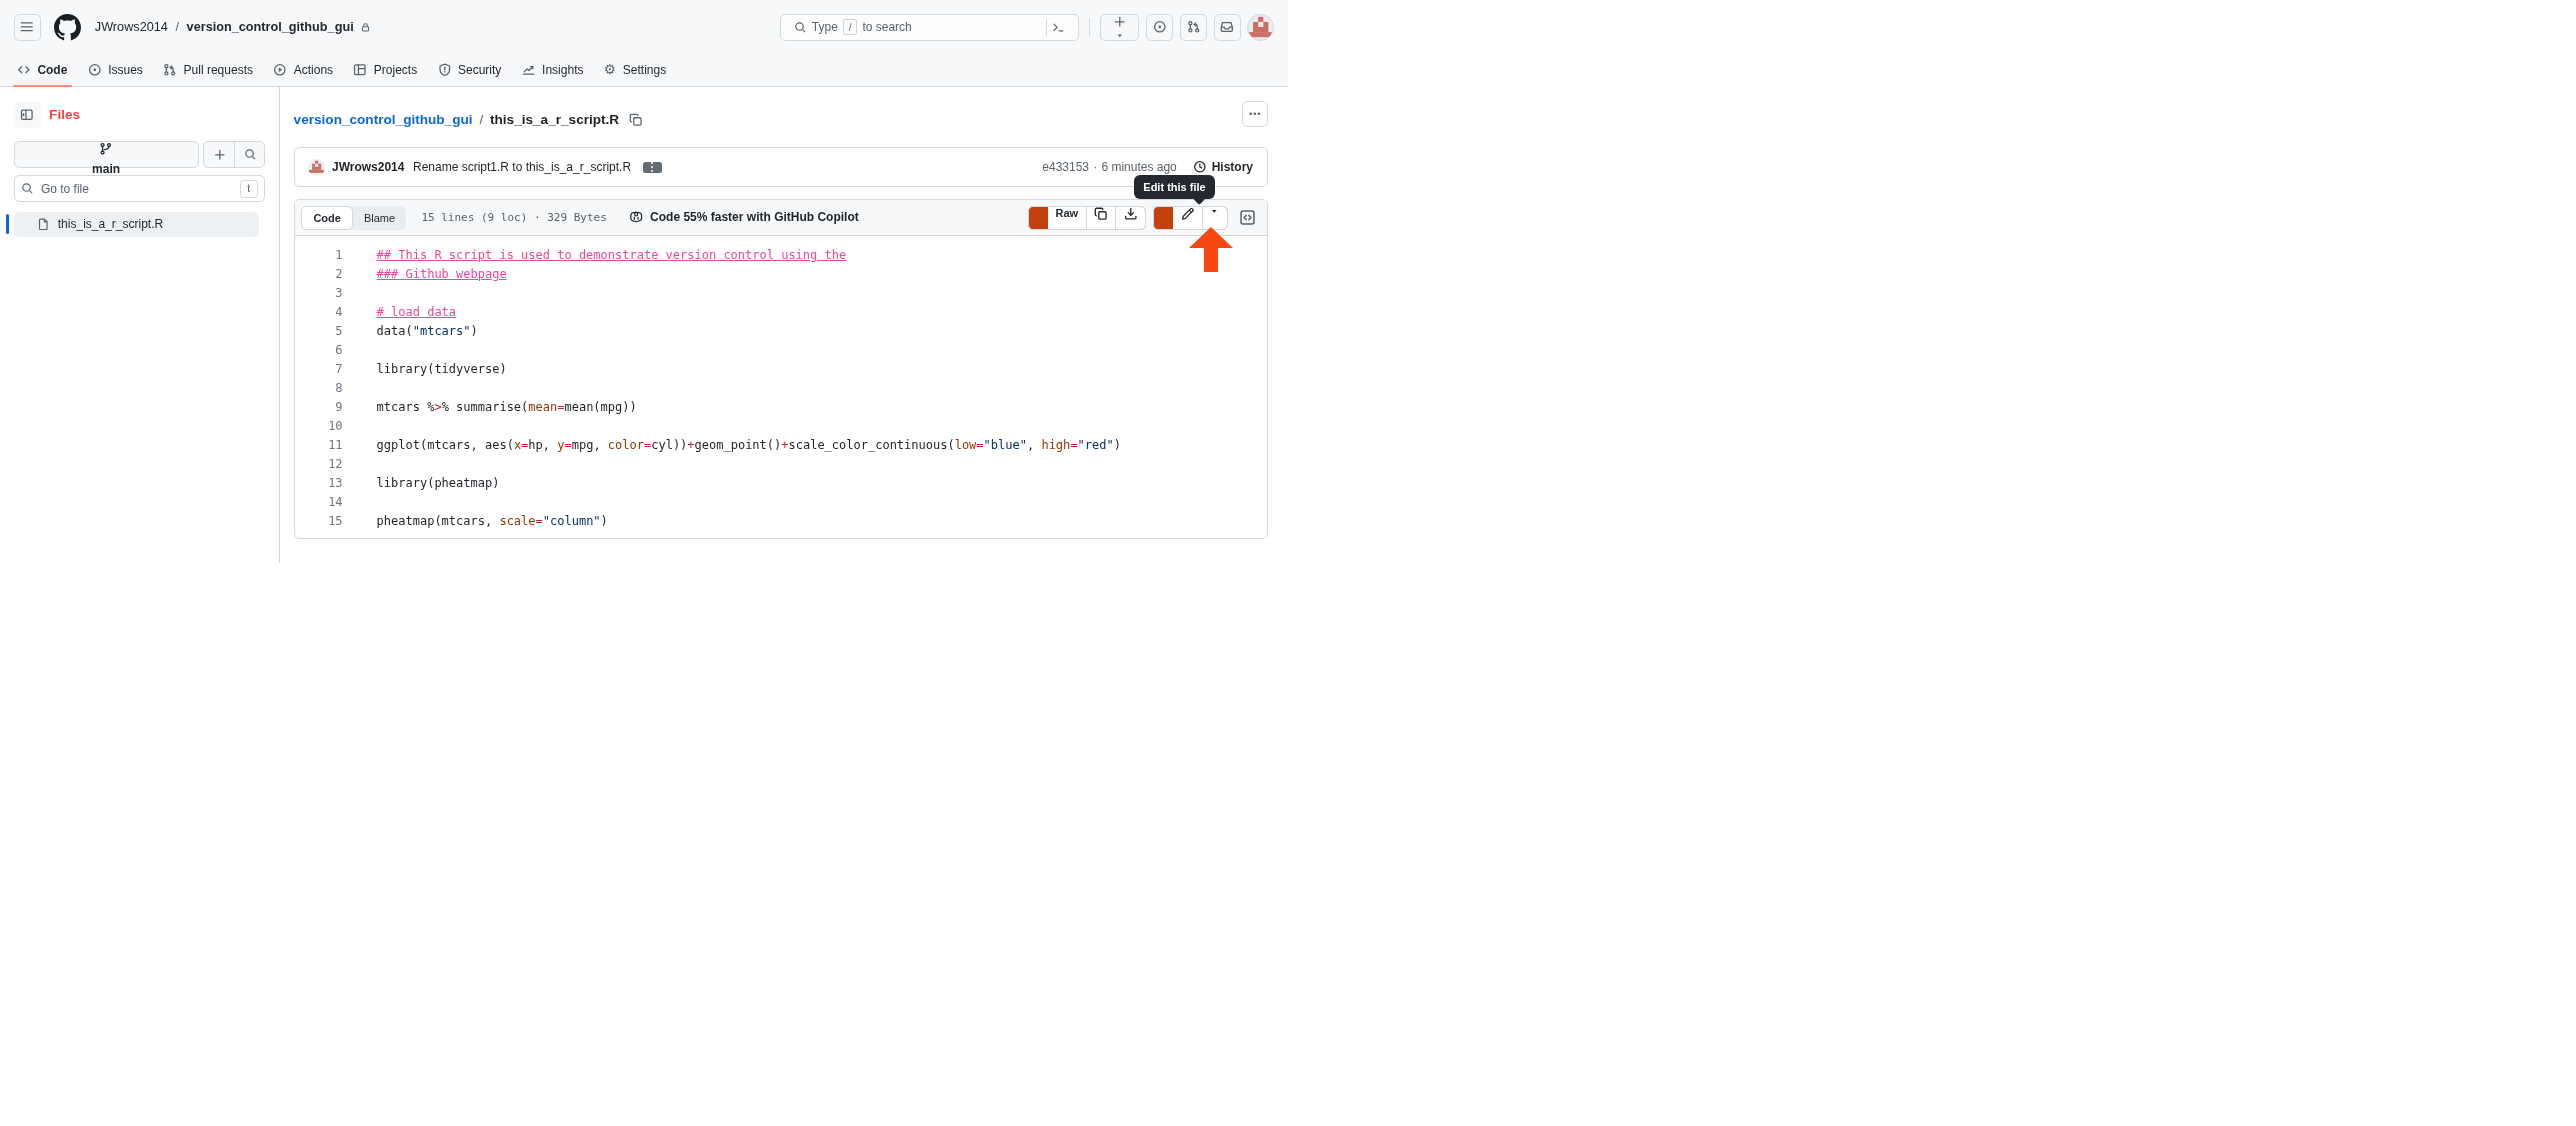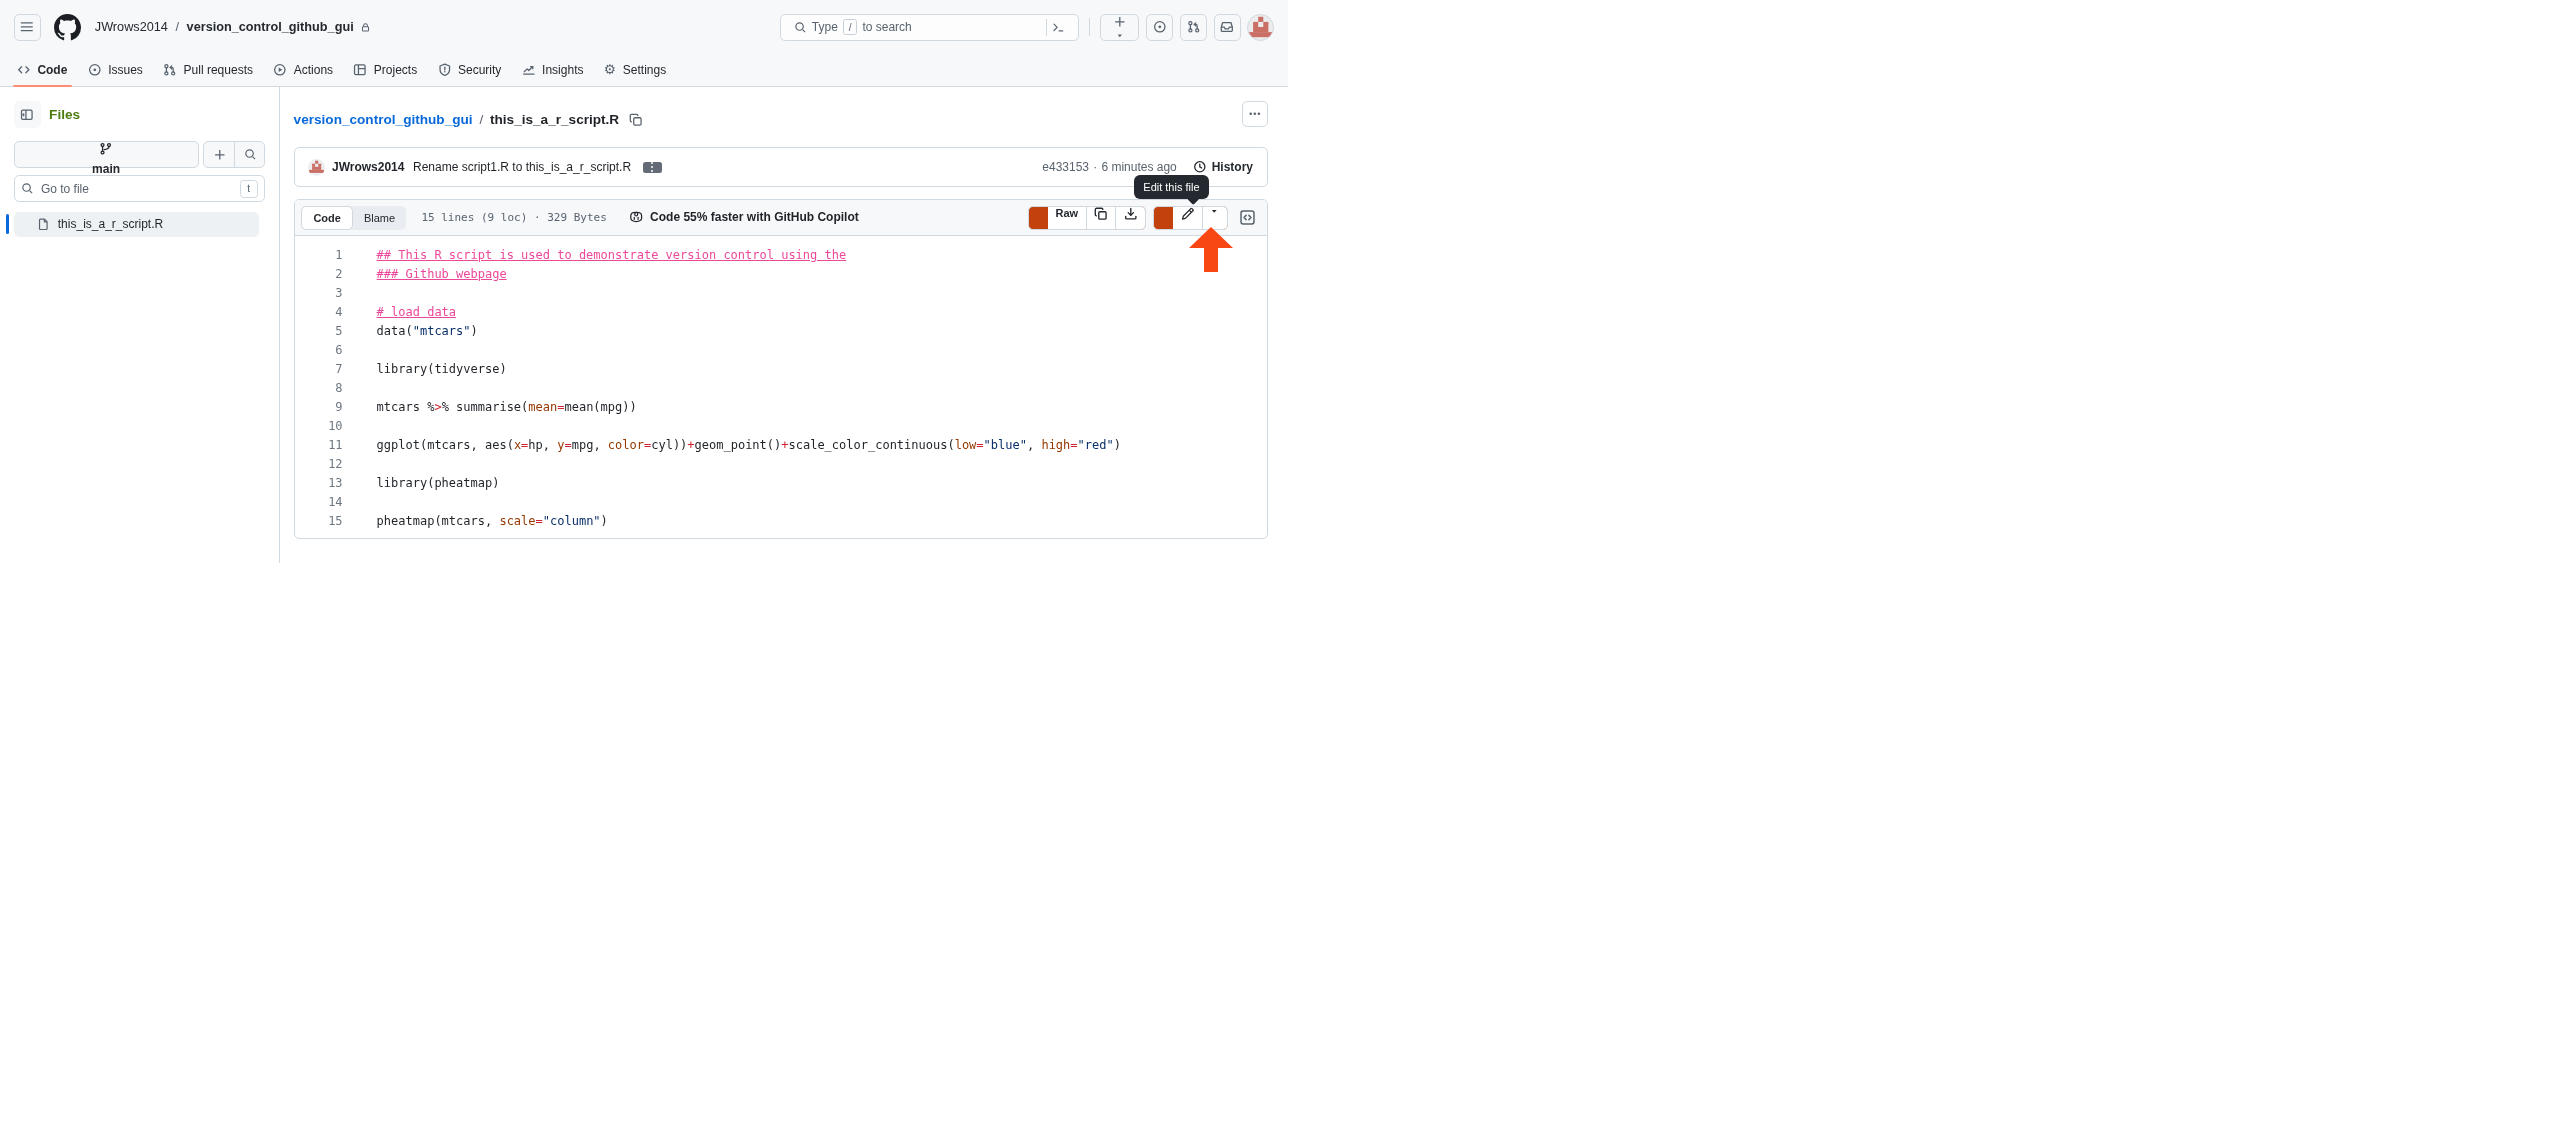--- a/index.html
+++ b/index.html
@@ -49,21 +49,21 @@
   .rtab.active::after { content:""; position:absolute; left:2.5px; right:2.5px; bottom:-0.8px; height:1.7px;
                         border-radius:1.7px; background:#fd8c73; }
   .gear-glyph { font-size:13.6px; line-height:13.6px; }
 
   
   .sidebar { position:absolute; top:87px; left:0; width:280px; bottom:0; background:#fff;
              border-right:0.8px solid #d1d9e0; }
   .sb-head { position:absolute; top:14.4px; left:13.6px; display:flex; align-items:center; gap:8.5px; }
   .collapse-btn { width:27px; height:27px; border:none; background:#f6f8fa; border-radius:5.1px;
                   color:#59636e; display:flex; align-items:center; justify-content:center; }
-  .sb-head h2 { font-size:13.6px; font-weight:700; color:#4d7c0f; }
+  .sb-head h2 { font-size:13.6px; font-weight:700; color:#ef4444; }
   .sb-controls { position:absolute; top:54px; left:13.6px; right:13.6px; height:27px; display:flex; }
   .branch-btn { width:185px; height:27px; display:flex; align-items:center; gap:6.8px; padding:0 10.2px;
                 background:#f6f8fa; border:0.8px solid #d1d9e0; border-radius:5.1px; font-size:12px;
                 font-weight:600; color:#25292e; }
   .branch-btn .caret { margin-left:auto; color:#59636e; }
   .sb-btn-group { margin-left:auto; display:flex; border:0.8px solid #d1d9e0; border-radius:5.1px;
                   overflow:hidden; background:#f6f8fa; height:27px; }
   .sb-btn-group button { width:30px; border:none; background:transparent; color:#59636e;
                          display:flex; align-items:center; justify-content:center; }
   .sb-btn-group button + button { border-left:0.8px solid #d1d9e0; }
@@ -124,21 +124,21 @@
 
   .code-lines { padding-top:10.2px; font-family:"DejaVu Sans Mono","Liberation Mono",monospace; font-size:12px; }
   .cl { display:flex; height:19px; line-height:19px; }
   .ln { width:48px; text-align:right; color:#6e7781; flex:none; cursor:pointer; }
   .lc { padding-left:34px; white-space:pre; color:#1f2328; }
   .s-pl { color:#1f2328; } .s-c { color:#ec4899;text-decoration:underline; } .s-s { color:#0a3069; }
   .s-k { color:#cf222e; } .s-v { color:#953800; }
 
   
   .tooltip { position:absolute; left:1134px; top:175px; background:#24292f; color:#fff; font-size:11px;
-             font-weight:400; padding:6px 9.3px; border-radius:6px; z-index:50; white-space:nowrap; }
+             font-weight:700; padding:6px 9.3px; border-radius:6px; z-index:50; white-space:nowrap; }
   .tt-caret { position:absolute; right:11px; bottom:-3.4px; width:8.5px; height:8.5px; background:#24292f;
               transform:rotate(45deg); border-radius:1.7px; }
   .arrow { position:absolute; z-index:40; }
   .a-head { position:absolute; left:1189px; top:227px; width:0; height:0;
             border-left:22px solid transparent; border-right:22px solid transparent;
             border-bottom:21px solid #f84713; }
   .a-stem { position:absolute; left:1204px; top:247px; width:13.6px; height:24.6px; background:#f84713; }
 </style>
 </head>
 <body>

